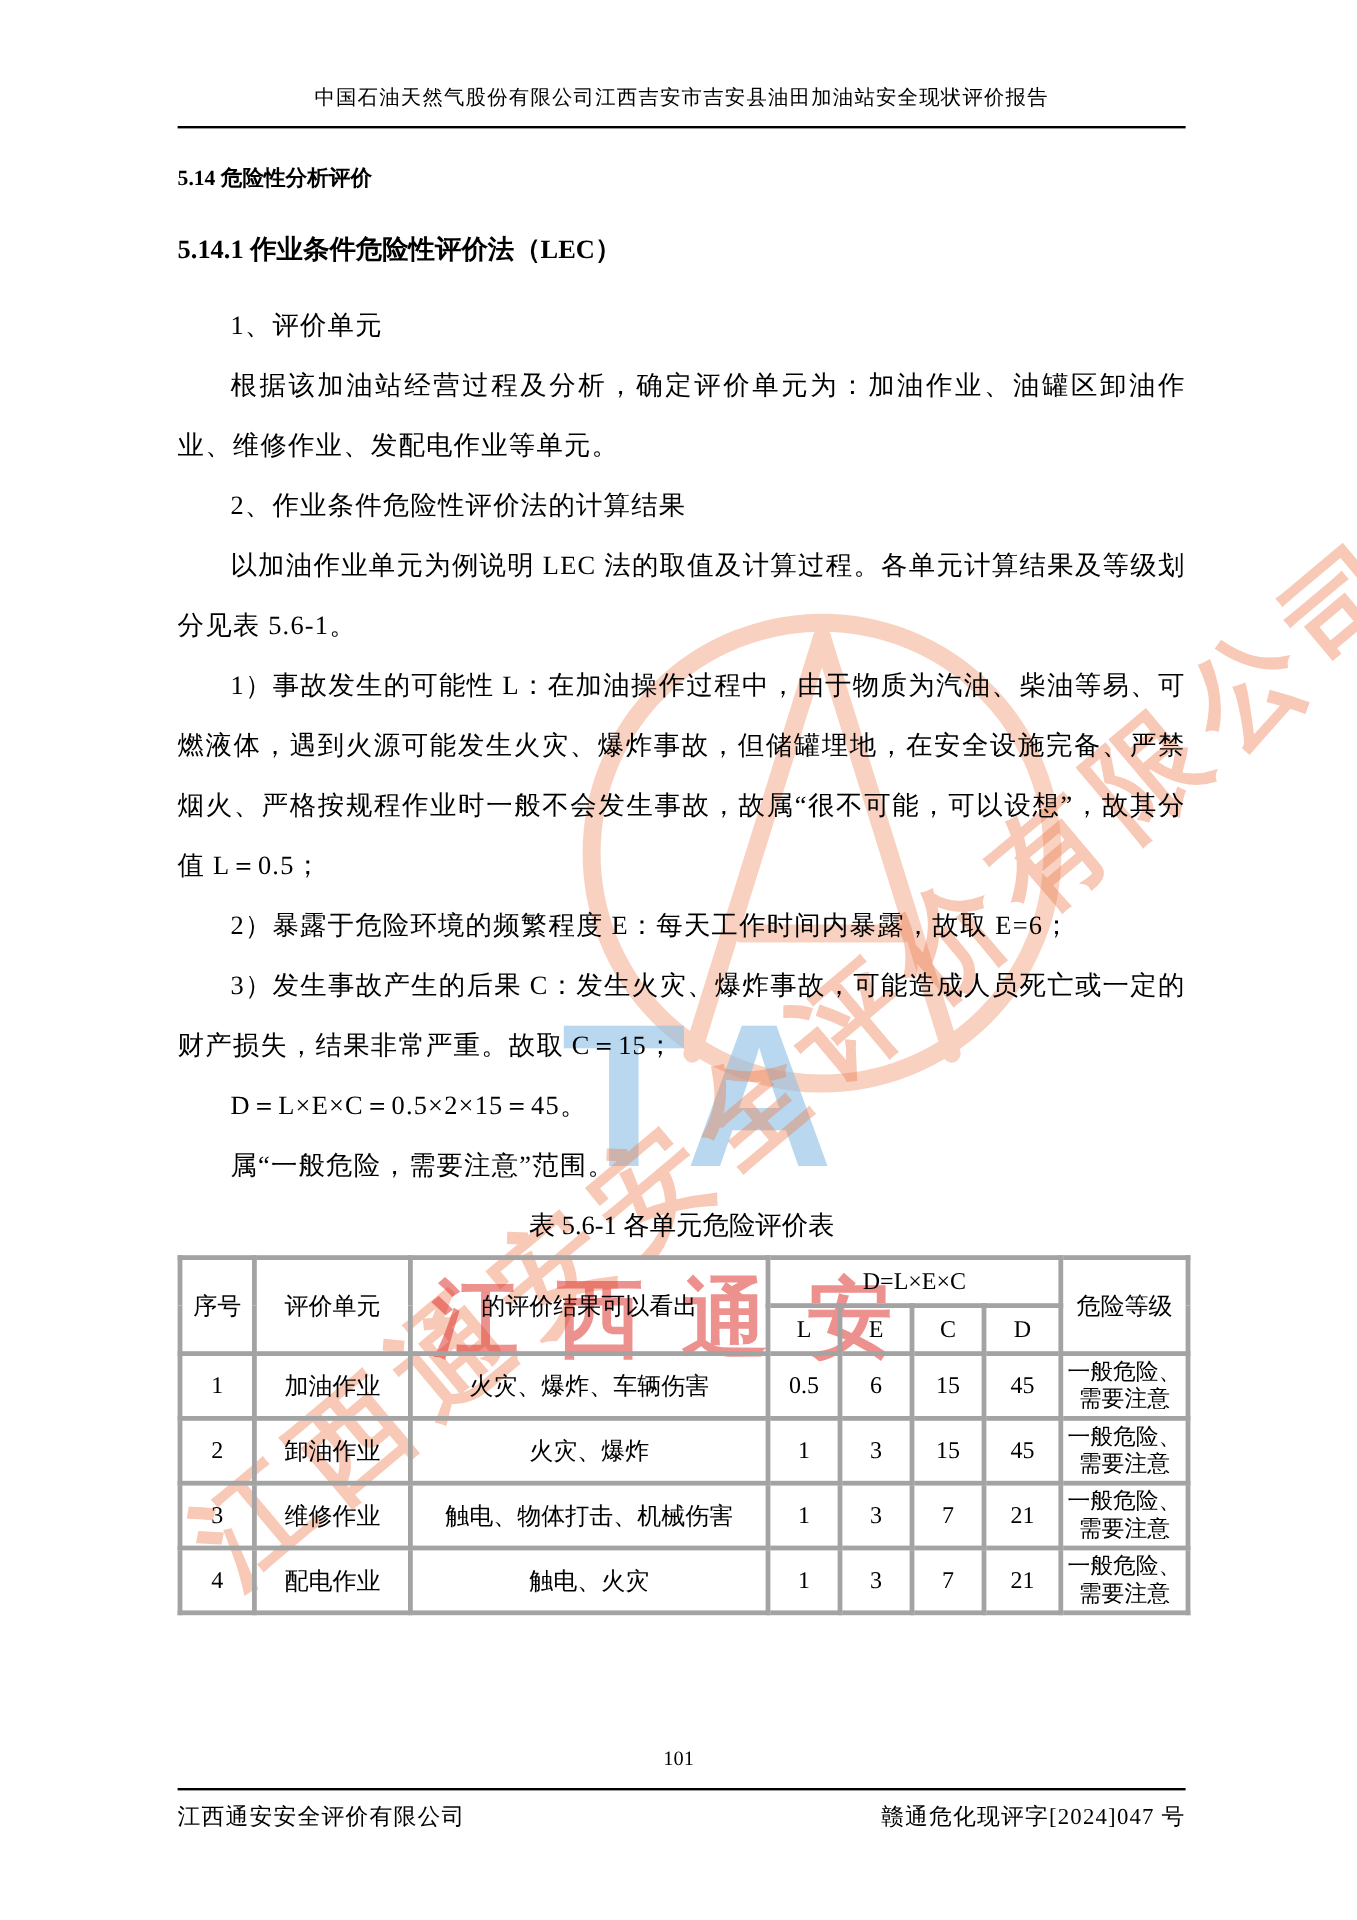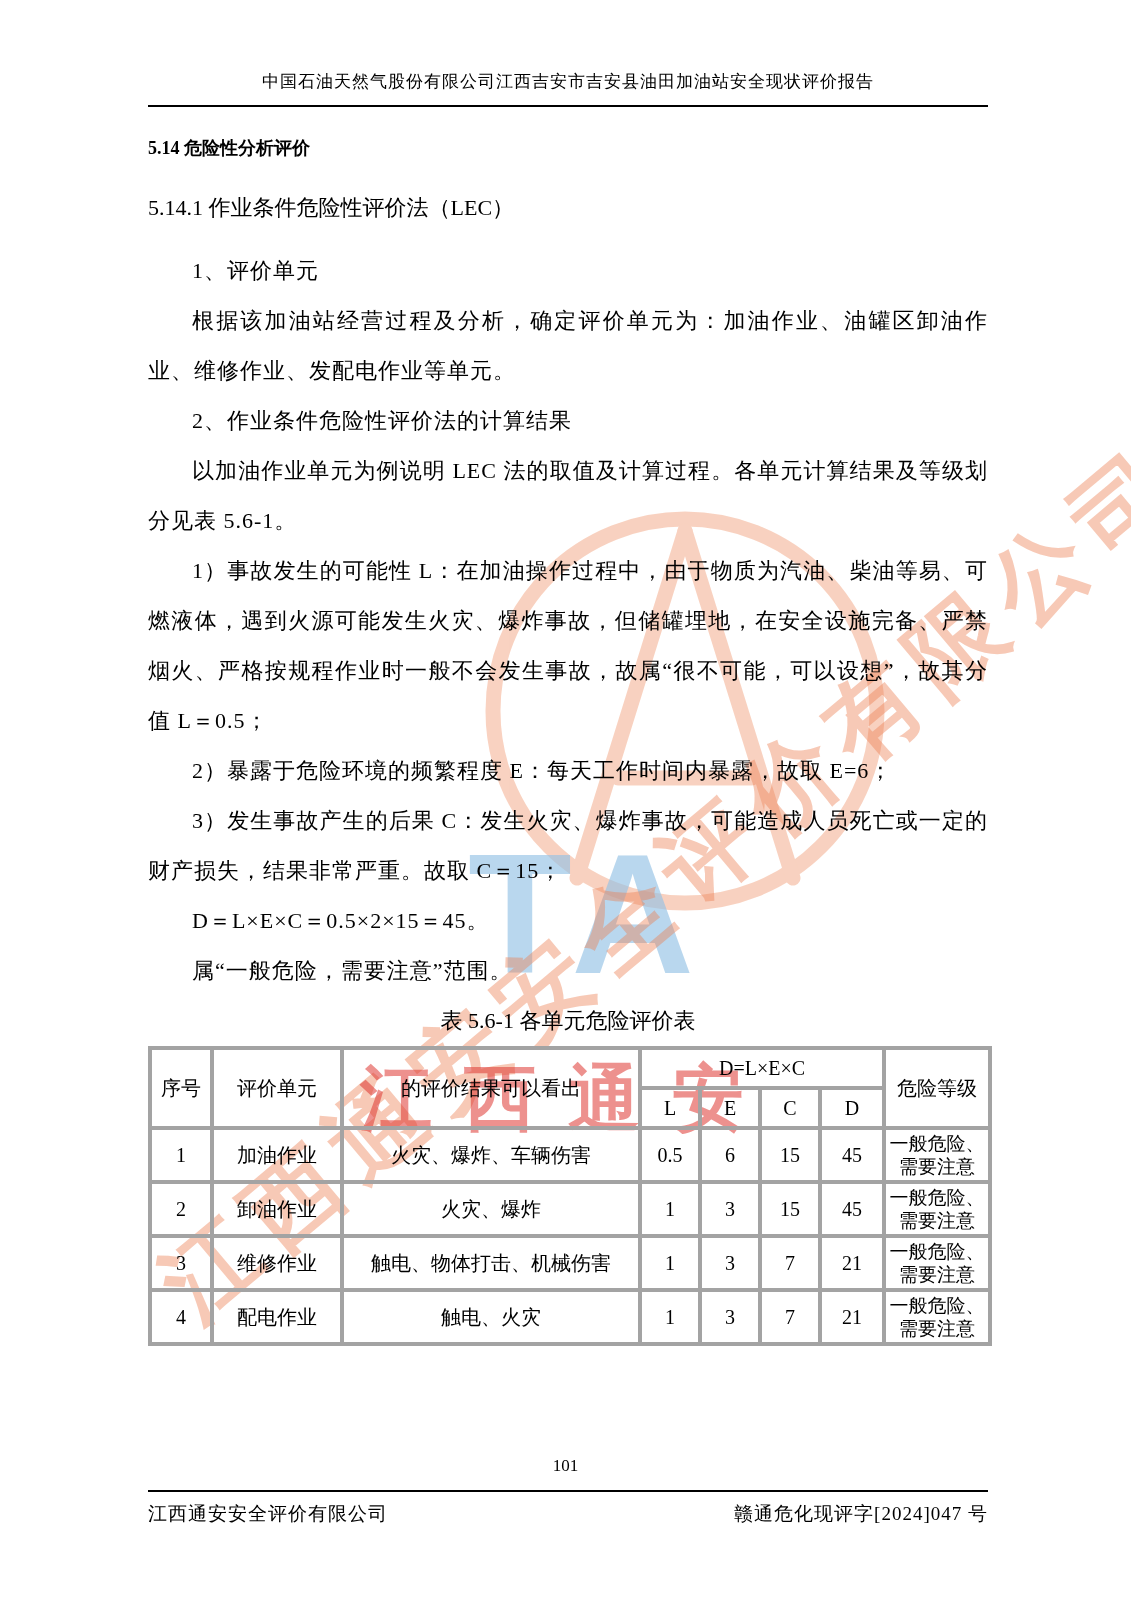--- a/index.html
+++ b/index.html
@@ -69,21 +69,21 @@
     width: 840px;
   }
   h1.sec {
     font-size: 18px;
     font-weight: 700;
     line-height: 36px;
     margin-bottom: 26px;
   }
   h2.subsec {
     font-size: 22px;
-    font-weight: 400;
+    font-weight: 700;
     line-height: 32px;
     margin-bottom: 22px;
   }
   p.body-par {
     font-size: 22px;
     line-height: 50px;
     letter-spacing: 1px;
     text-indent: 2em;
     text-align: justify;
   }

